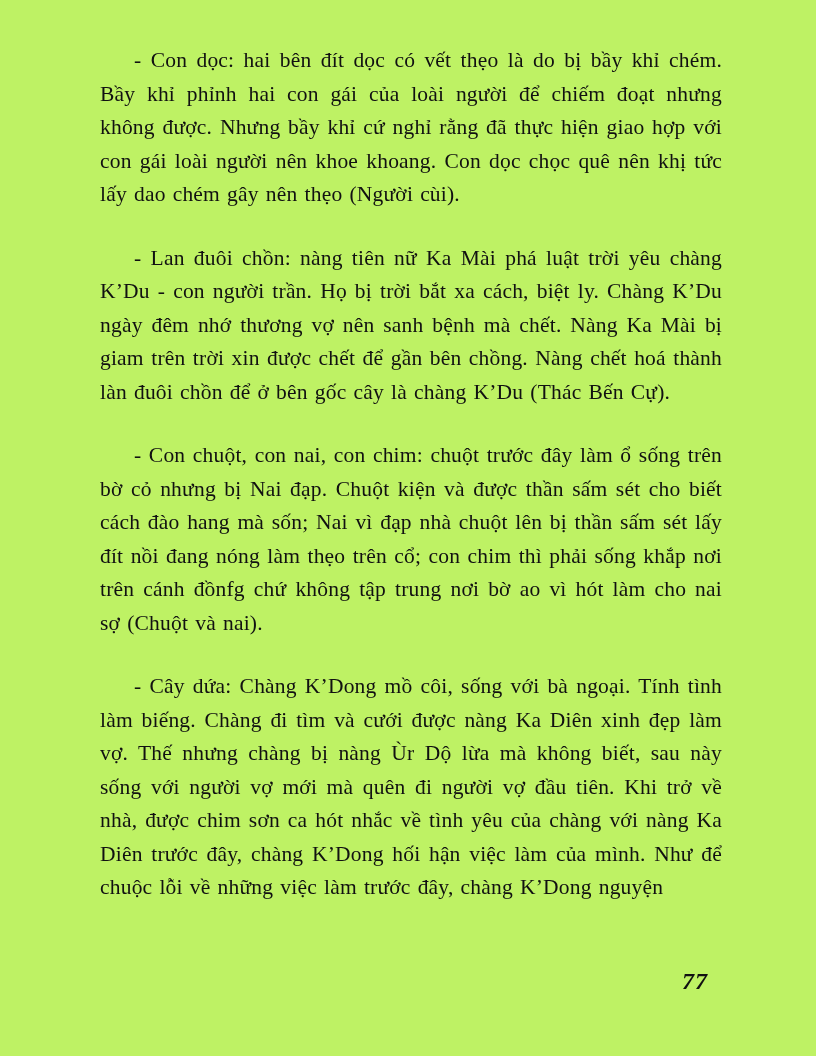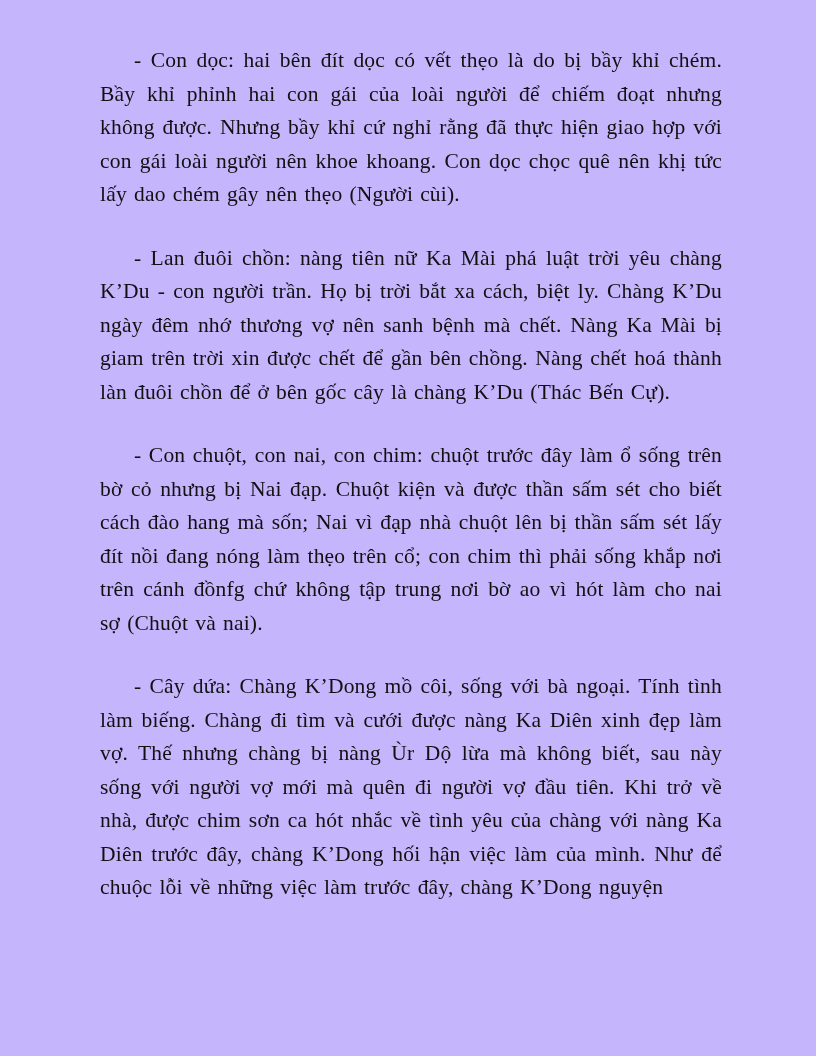--- a/index.html
+++ b/index.html
@@ -11,21 +11,21 @@
     height: 1056px;
     background: #ffffff;
     color: #111111;
     font-family: "Liberation Serif", serif;
     position: relative;
     overflow: hidden;
   }
   .page {
     position: absolute;
     inset: 0;
-    background: #c4b5fd;
+    background: #bef264;
   }
   .text-block {
     position: absolute;
     top: 44px;
     left: 100px;
     width: 622px;
   }
   .para {
     font-size: 21.5px;
     line-height: 33.5px;
@@ -59,14 +59,17 @@
   <main class="text-block">
     <p class="para">- Con dọc: hai bên đít dọc có vết thẹo là do bị bầy khỉ chém. Bầy khỉ phỉnh hai con gái của loài người để chiếm đoạt nhưng không được. Nhưng bầy khỉ cứ nghỉ rằng đã thực hiện giao hợp với con gái loài người nên khoe khoang. Con dọc chọc quê nên khị tức lấy dao chém gây nên thẹo (Người cùi).</p>
 
     <p class="para">- Lan đuôi chồn: nàng tiên nữ Ka Mài phá luật trời yêu chàng K’Du - con người trần. Họ bị trời bắt xa cách, biệt ly. Chàng K’Du ngày đêm nhớ thương vợ nên sanh bệnh mà chết. Nàng Ka Mài bị giam trên trời xin được chết để gần bên chồng. Nàng chết hoá thành làn đuôi chồn để ở bên gốc cây là chàng K’Du (Thác Bến Cự).</p>
 
     <p class="para">- Con chuột, con nai, con chim: chuột trước đây làm ổ sống trên bờ cỏ nhưng bị Nai đạp. Chuột kiện và được thần sấm sét cho biết cách đào hang mà sốn; Nai vì đạp nhà chuột lên bị thần sấm sét lấy đít nồi đang nóng làm thẹo trên cổ; con chim thì phải sống khắp nơi trên cánh đồnfg chứ không tập trung nơi bờ ao vì hót làm cho nai sợ (Chuột và nai).</p>
 
     <p class="para">- Cây dứa: Chàng K’Dong mồ côi, sống với bà ngoại. Tính tình làm biếng. Chàng đi tìm và cưới được nàng Ka Diên xinh đẹp làm vợ. Thế nhưng chàng bị nàng Ùr Dộ lừa mà không biết, sau này sống với người vợ mới mà quên đi người vợ đầu tiên. Khi trở về nhà, được chim sơn ca hót nhắc về tình yêu của chàng với nàng Ka Diên trước đây, chàng K’Dong hối hận việc làm của mình. Như để chuộc lỗi về những việc làm trước đây, chàng K’Dong nguyện</p>
   </main>
 
+  <footer class="footer">
+    <span class="page-number">77</span>
+  </footer>
 
 </div>
 
 </body></html>

